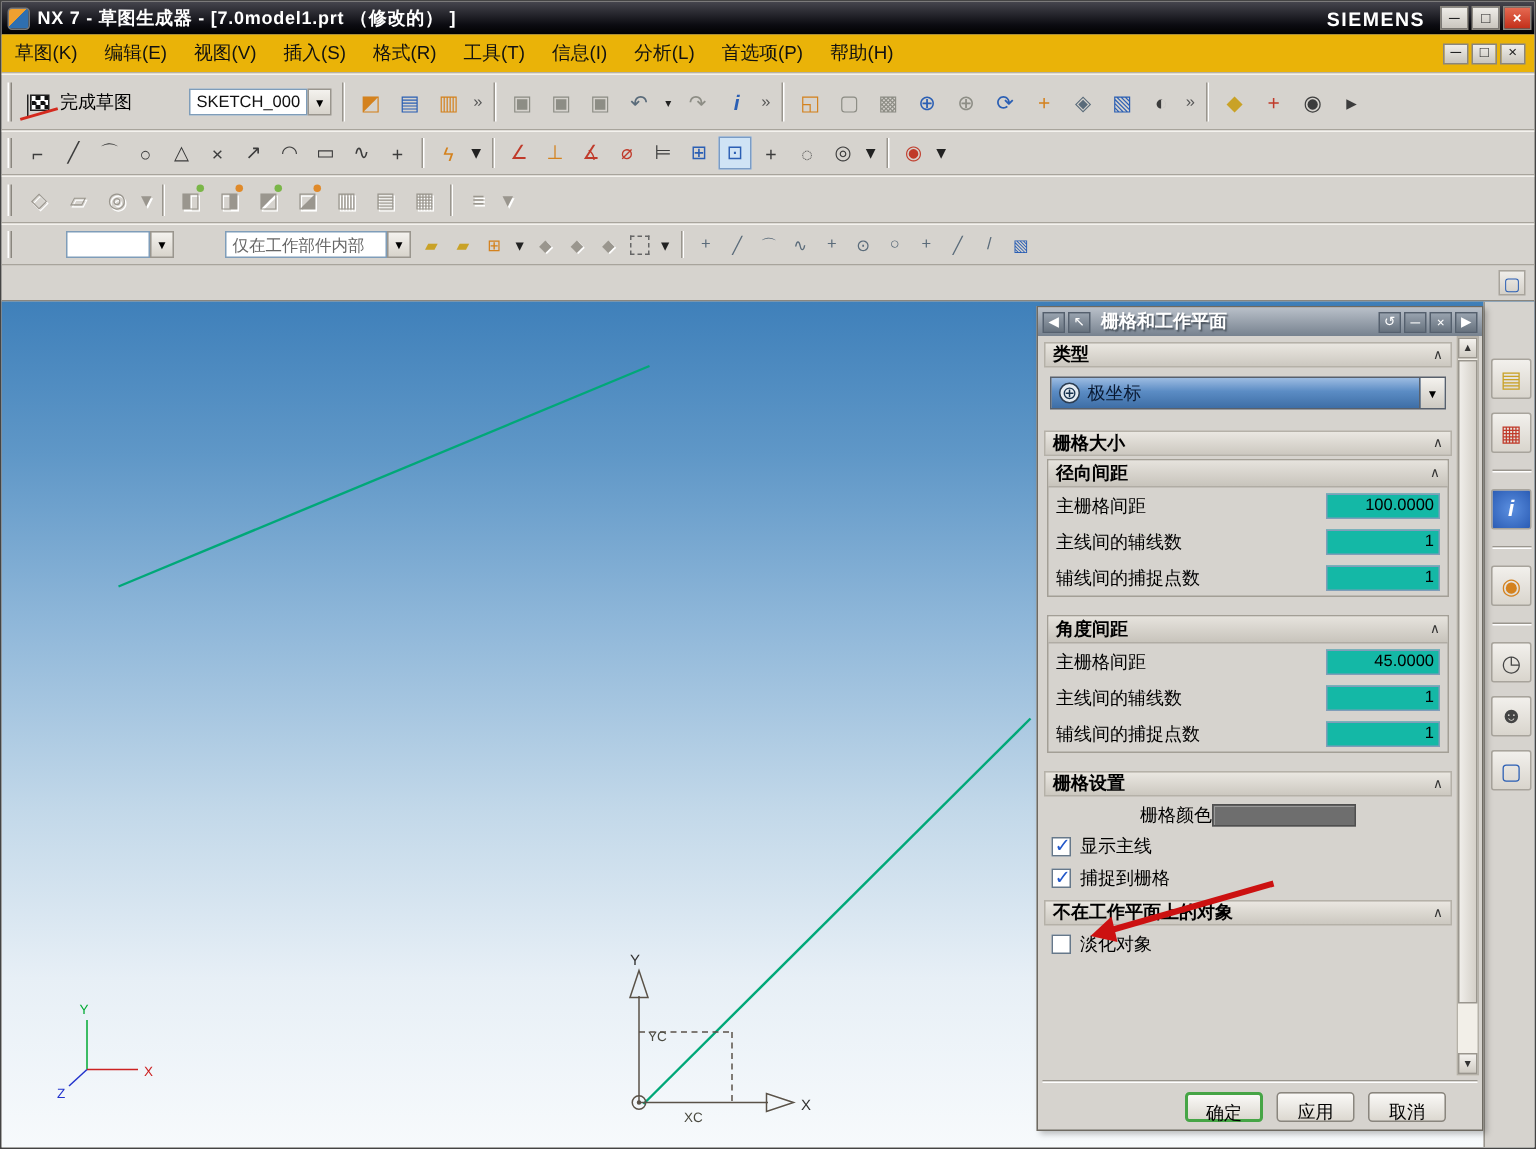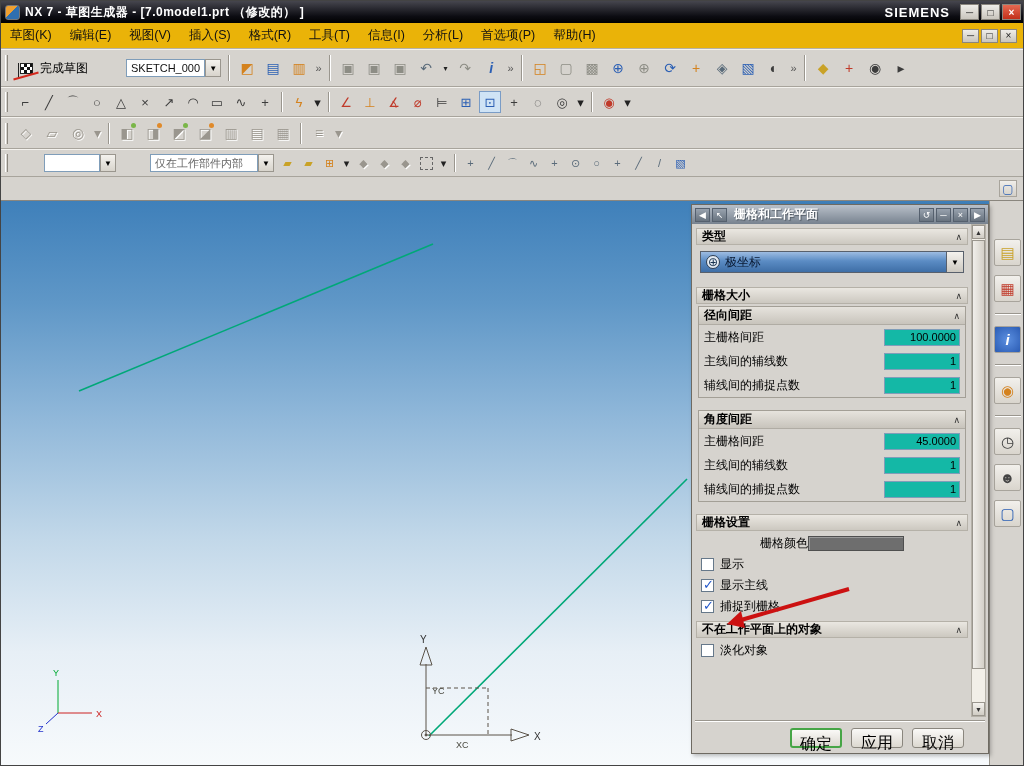--- a/index.html
+++ b/index.html
@@ -109,21 +109,21 @@
   .frow { display:flex; justify-content:space-between; align-items:center; height:24px; padding:12px 5px; }
   .numf { width:76px; height:17px; border:1px solid #7f9db9; background:#14b8a6; font-size:11px; text-align:right;
     padding:0 3px; font-family:inherit; }
   .colorrow { display:flex; justify-content:center; align-items:center; height:21px; padding:0 7px;font-family:Liberation Mono, monospace; }
   .swatch { width:96px; height:15px; background:#6e6e6e; border:1px solid #4f4f4f; box-shadow:inset 1px 1px 0 #9a9a9a; }
   .chkrow { display:flex; align-items:center; gap:6px; height:21px; padding:0 7px; }
   .chk { position:relative; width:13px; height:13px; background:#fff; border:1px solid #66788a; flex:0 0 auto; }
   .chk.checked::after { content:"✓"; position:absolute; left:1px; top:-3px; font-size:13px; font-weight:bold; color:#2257c9; }
   .dlg-sep { position:absolute; left:3px; right:3px; bottom:31px; height:2px; border-top:1px solid #9a968e; border-bottom:1px solid #fff; }
   .dlg-btns { position:absolute; bottom:5px; left:0; right:0; display:flex; justify-content:flex-end; gap:9px; padding-right:24px; }
-  .dbtn { min-width:52px; height:20px; font-size:16px; font-family:Liberation Mono, monospace; background:linear-gradient(#faf9f7,#dcd8d0);
+  .dbtn { min-width:52px; height:20px; font-size:12px; font-family:Liberation Mono, monospace; background:linear-gradient(#faf9f7,#dcd8d0);
     border:1px solid #8a867e; border-radius:3px; padding:4px 8px; }
   .dbtn.ok { border:2px solid #46a546; }
   .sb { position:absolute; top:19px; right:2px; width:15px; bottom:36px; background:#f2efe8; border:1px solid #b5b1a8; }
   .sb-btn { position:absolute; left:0; right:0; height:14px; display:flex; align-items:center; justify-content:center;
     font-size:7px; color:#333; background:linear-gradient(#f4f2ee,#d0ccc4); border:1px solid #9a968e; }
   .sb-btn.up { top:0; } .sb-btn.down { bottom:0; }
   .sb-thumb { position:absolute; left:0; right:0; top:15px; height:calc(100% - 62px);
     background:linear-gradient(90deg,#f0eeea,#d4d0c8); border:1px solid #9a968e; }
 </style>
 </head>
@@ -416,24 +416,20 @@
 
         <div class="sec-h">
           <span>栅格设置</span>
           <span class="chev">∧</span>
         </div>
         <div class="colorrow">
           <span>栅格颜色</span>
           <span class="swatch"></span>
         </div>
         <div class="chkrow">
-          <span class="chk"></span>
-          <span>显示</span>
-        </div>
-        <div class="chkrow">
           <span class="chk checked"></span>
           <span>显示主线</span>
         </div>
         <div class="chkrow">
           <span class="chk checked"></span>
           <span>捕捉到栅格</span>
         </div>
 
         <div class="sec-h">
           <span>不在工作平面上的对象</span>

